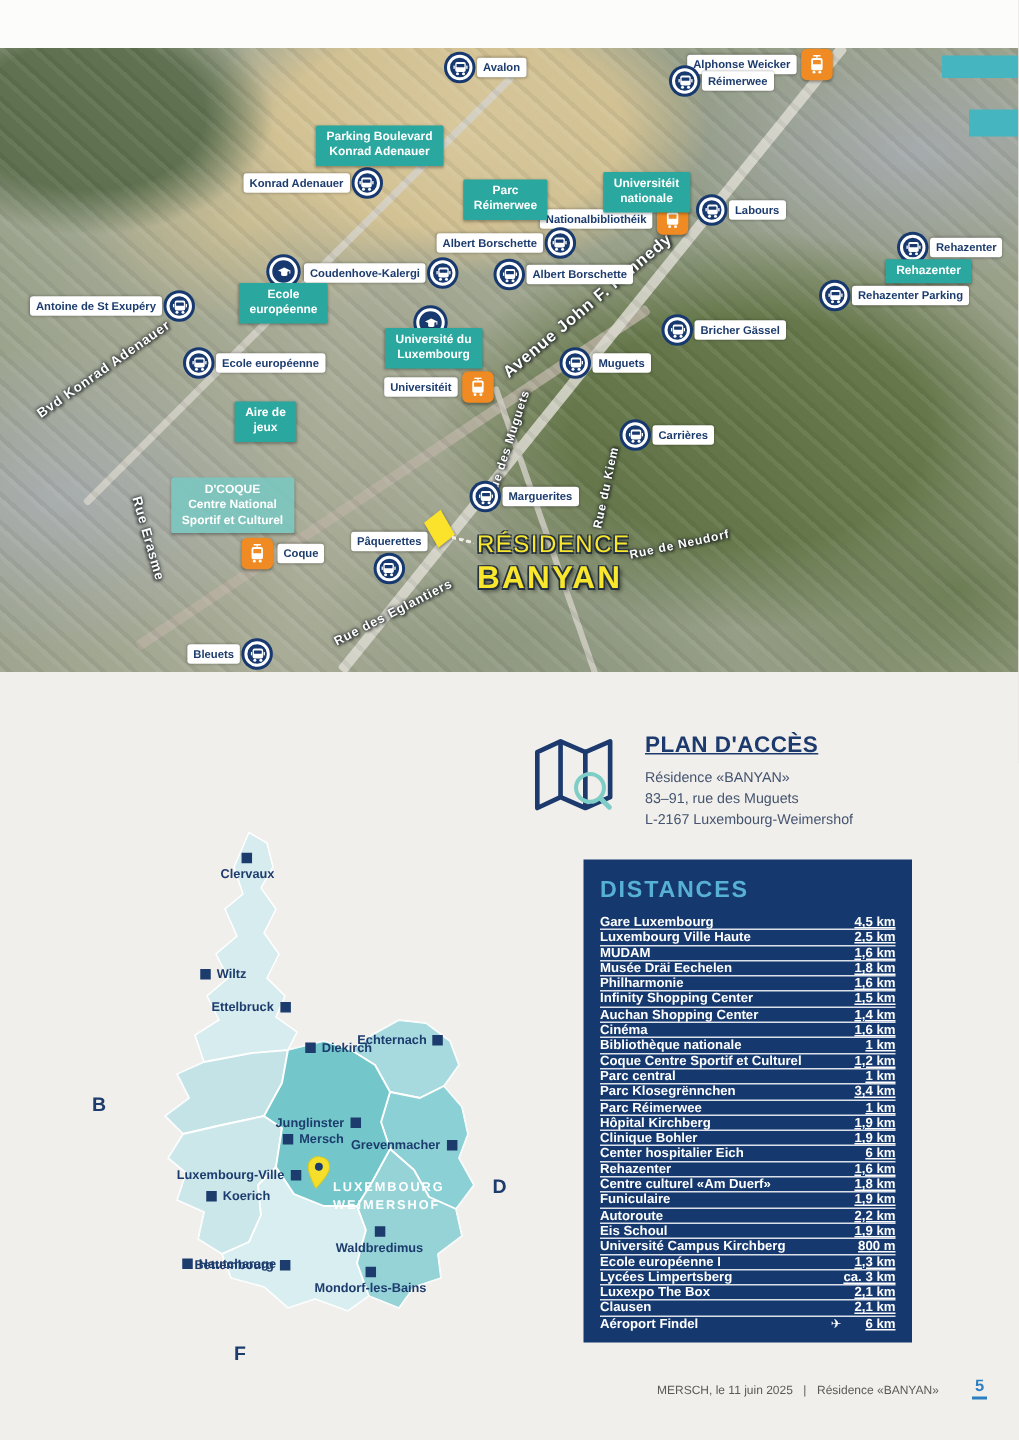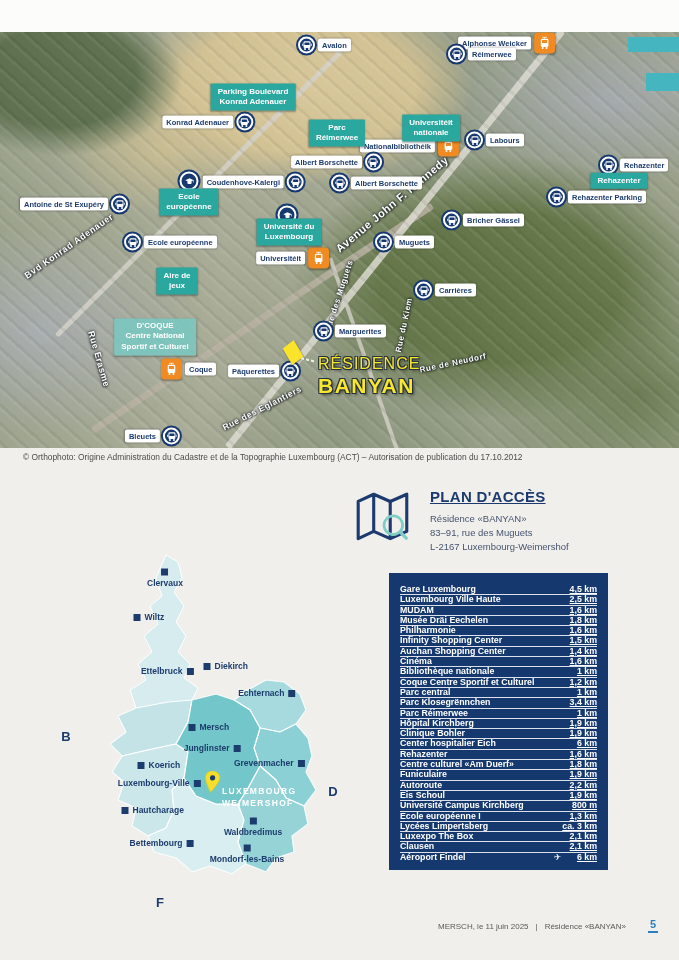--- a/index.html
+++ b/index.html
@@ -71,21 +71,21 @@
   .access-text{position:absolute;left:430px;top:488px;}
   .access-title{font-size:15px;font-weight:800;color:#1c3a6e;letter-spacing:.3px;margin:0 0 7px;text-decoration:underline;}
   .access-line{font-size:9.5px;color:#44546f;line-height:14px;}
 
   
   .luxmap{position:absolute;left:30px;top:552px;width:330px;height:395px;}
   .luxmap svg.country{position:absolute;left:58px;top:0;}
   .city{position:absolute;display:flex;align-items:center;gap:4px;white-space:nowrap;z-index:3;}
   .city .marker{width:7px;height:7px;background:#1d3c6e;flex:0 0 auto;}
   .city .clabel{font-size:8.5px;font-weight:700;color:#1d3c6e;}
-  .city.side-right{transform:translate(-3.5px,-50%);}
+  .city.side-right{transform:translate(-3.5px,-50%);margin-top:32px;}
   .city.side-left{transform:translate(calc(-100% + 3.5px),-50%);}
   .city.side-left .marker{order:2}
   .city.side-below{flex-direction:column;gap:2px;transform:translate(-50%,-3.5px);}
   .map-letter{position:absolute;transform:translate(-50%,-50%);font-size:13px;font-weight:700;color:#1d3c6e;z-index:3;}
   .lux-pin{position:absolute;left:174px;top:219px;width:16px;height:22px;transform:rotate(8deg);z-index:4;}
   .lux-highlight{position:absolute;left:192px;top:233px;color:#fff;font-size:8.5px;font-weight:800;
       letter-spacing:1.3px;line-height:1.45;z-index:4;}
 
   
   .distances{position:absolute;left:389px;top:573px;width:219px;background:#15396f;
@@ -415,21 +415,21 @@
               <circle cx="3" cy="8.6" r="1" fill="#fff"></circle>
               <circle cx="7" cy="8.6" r="1" fill="#fff"></circle>
               <rect x="0.3" y="3.2" width="0.9" height="2.2" fill="#fff"></rect>
               <rect x="8.8" y="3.2" width="0.9" height="2.2" fill="#fff"></rect>
             </svg>
 
           </span>
           <span class="stop-label">Marguerites</span>
         </div>
 
-        <div class="stop side-left icon-bus" style="left: 287px; top: 339px; position: absolute;">
+        <div class="stop side-left icon-bus" style="left: 273px; top: 339px; position: absolute; flex-direction: column;">
           <span class="stop-icon">
             <svg class="g-bus" width="10" height="10" viewBox="0 0 10 10">
               <rect x="1.5" y="0.8" width="7" height="6.7" rx="1.3" fill="#fff"></rect>
               <rect x="2.4" y="2.1" width="5.2" height="2.3" rx="0.4" fill="#17396f"></rect>
               <circle cx="3" cy="8.6" r="1" fill="#fff"></circle>
               <circle cx="7" cy="8.6" r="1" fill="#fff"></circle>
               <rect x="0.3" y="3.2" width="0.9" height="2.2" fill="#fff"></rect>
               <rect x="8.8" y="3.2" width="0.9" height="2.2" fill="#fff"></rect>
             </svg>
 
@@ -518,21 +518,20 @@
       </div>
 
     <div class="res-marker"></div>
     <div class="res-dash"></div>
     <div class="residence">
       <div class="res-top">RÉSIDENCE</div>
       <div class="res-main">BANYAN</div>
     </div>
   </div>
 
-  <div class="copyright">© Orthophoto: Origine Administration du Cadastre et de la Topographie Luxembourg (ACT) – Autorisation de publication du 17.10.2012</div>
 
   <div class="access-icon">
     <svg width="62" height="62" viewBox="0 0 60 60">
       <path d="M6 14 L21 7 L37 14 L53 7 V43 L37 50 L21 43 L6 50 Z" fill="none" stroke="#1c3a6e" stroke-width="3" stroke-linejoin="round"></path>
       <path d="M21 7 V43 M37 14 V50" stroke="#1c3a6e" stroke-width="3" fill="none"></path>
       <circle cx="40" cy="37" r="9" fill="none" stroke="#7fcdc7" stroke-width="2.6"></circle>
       <line x1="46.8" y1="43.8" x2="52.5" y2="49.5" stroke="#7fcdc7" stroke-width="3.2" stroke-linecap="round"></line>
     </svg>
   </div>
   <div class="access-text">
@@ -647,20 +646,21 @@
         <circle cx="7" cy="6.2" r="2.4" fill="#1d3c6e"></circle>
       </svg>
     </div>
     <div class="lux-highlight">
       <div>LUXEMBOURG</div>
       <div>WEIMERSHOF</div>
     </div>
   </div>
 
   <div class="distances">
+    <h3 class="dist-title">DISTANCES</h3>
     <div>
 
         <div class="dist-row">
           <span class="dist-name">Gare Luxembourg</span>
 
           <span class="dist-value">4,5 km</span>
         </div>
 
         <div class="dist-row">
           <span class="dist-name">Luxembourg Ville Haute</span>

